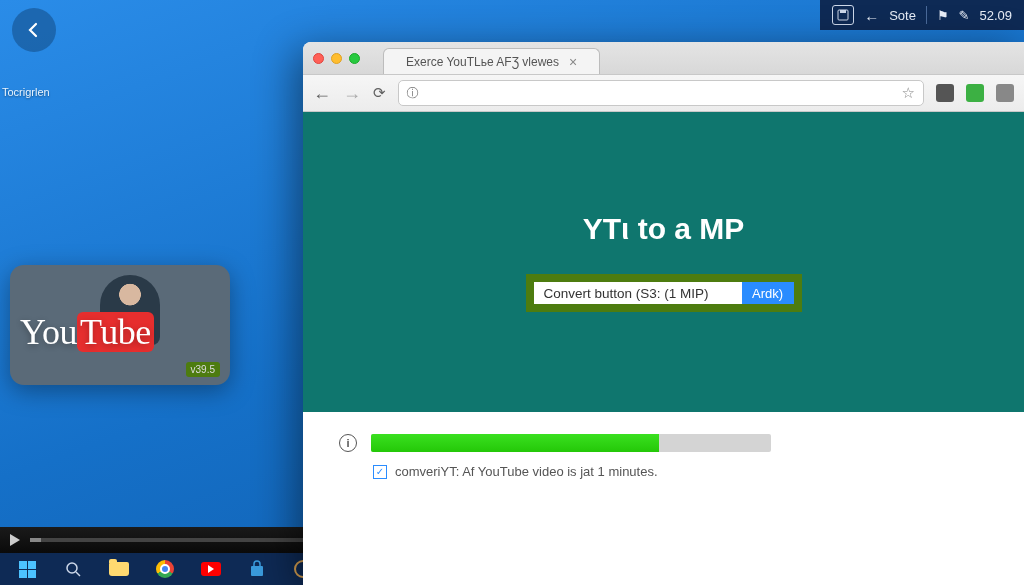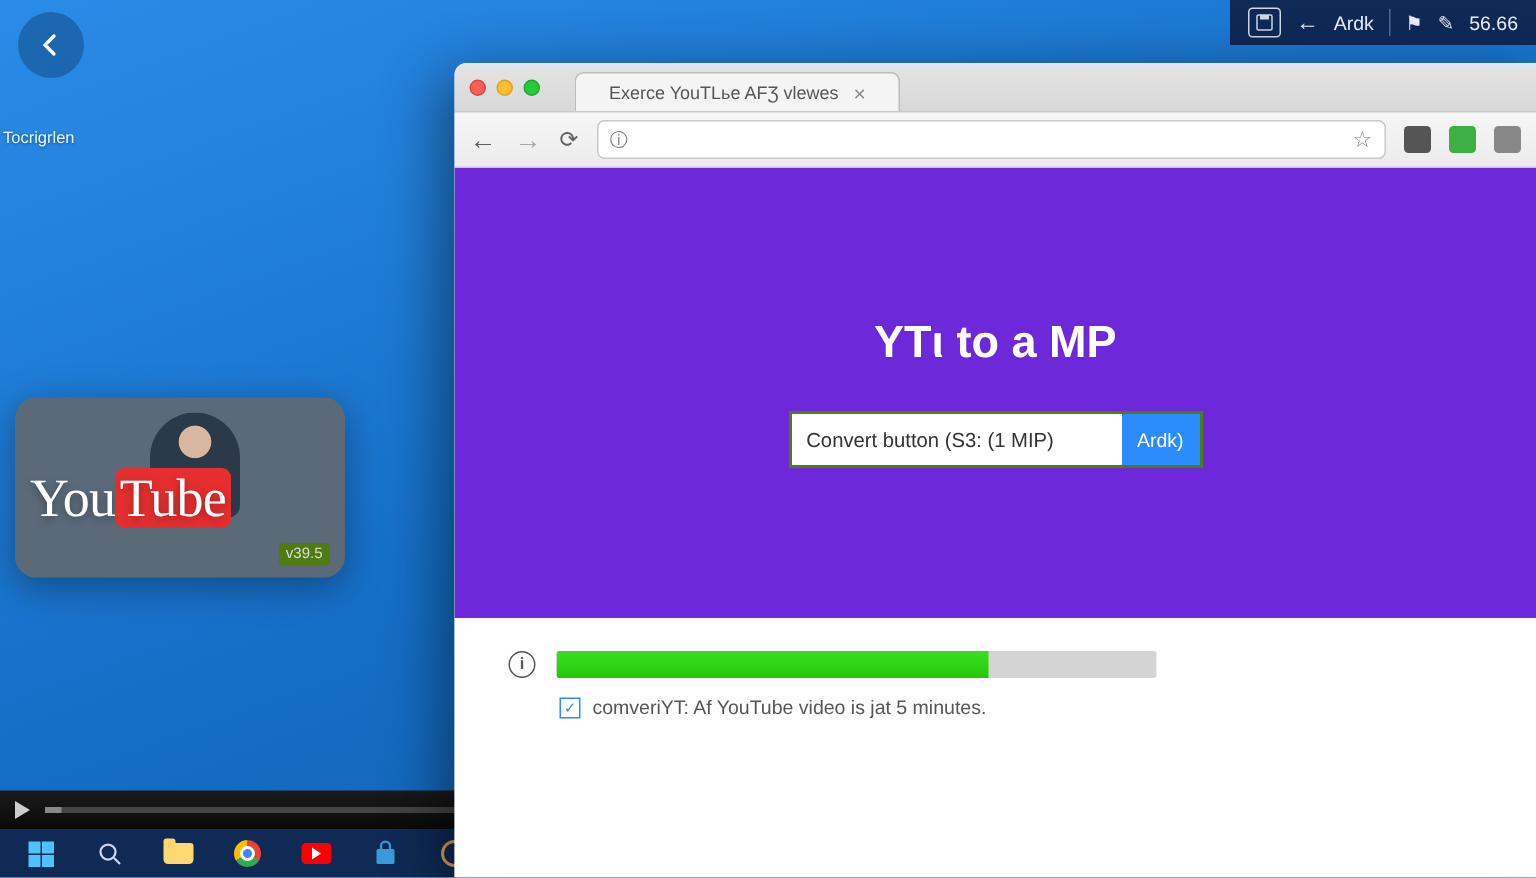--- a/index.html
+++ b/index.html
@@ -273,37 +273,37 @@
     .ext1 { background:#555; }
     .ext2 { background:#3cb043; }
     .ext3 { background:#888; }
     
     .page {
       flex: 1;
       display: flex;
       flex-direction: column;
     }
     .hero {
-      background:#6d28d9;
+      background:#0f766e;
       flex: 0 0 300px;
       display: flex;
       flex-direction: column;
       align-items: center;
       justify-content: center;
       gap: 28px;
     }
     .hero-title {
       color:#fff;
       font-size: 30px;
       font-weight: 600;
     }
     .convert-bar {
       width: 276px;
       height: 38px;
-      border: 2px solid #4d7c0f;
+      border: 8px solid #4d7c0f;
       border-radius: 0;
       background:#fff;
       display:flex;
       overflow:hidden;
     }
     .convert-input {
       flex:1;
       border:none;
       outline:none;
       padding: 0 10px;
@@ -375,25 +375,25 @@
   <div class="desktop-icon-label">Tocrigrlen</div>
 
   <div class="system-tray">
     <div class="tray-box">
       <svg width="12" height="12" viewBox="0 0 12 12">
           <rect x="1" y="1" width="10" height="10" rx="1" fill="none" stroke="#cdd8ea"></rect>
           <rect x="3" y="1" width="6" height="3" fill="#cdd8ea"></rect>
         </svg>
     </div>
     <span style="font-size:15px;">←</span>
-    <span>Ardk</span>
+    <span>Sote</span>
     <span class="tray-divider"></span>
     <span>⚑</span>
     <span>✎</span>
-    <span style="font-weight:500;">56.66</span>
+    <span style="font-weight:500;">52.09</span>
   </div>
 
   <div class="yt-card">
     <div class="person"></div>
     <div class="logo">
       <span>You</span><span class="tube">Tube</span>
     </div>
     <div class="badge">v39.5</div>
   </div>
 
@@ -469,19 +469,19 @@
       </div>
       <div class="result">
         <div class="result-row">
           <div class="info-ico">i</div>
           <div class="progress-outer">
             <div class="progress-inner" style="width: 72%;"></div>
           </div>
         </div>
         <div class="status-line">
           <div class="check-box">✓</div>
-          <span>comveriYT: Af YouTube video is jat 5 minutes.</span>
+          <span>comveriYT: Af YouTube video is jat 1 minutes.</span>
         </div>
       </div>
     </div>
   </div>
 
 </div>
 
 </body></html>

